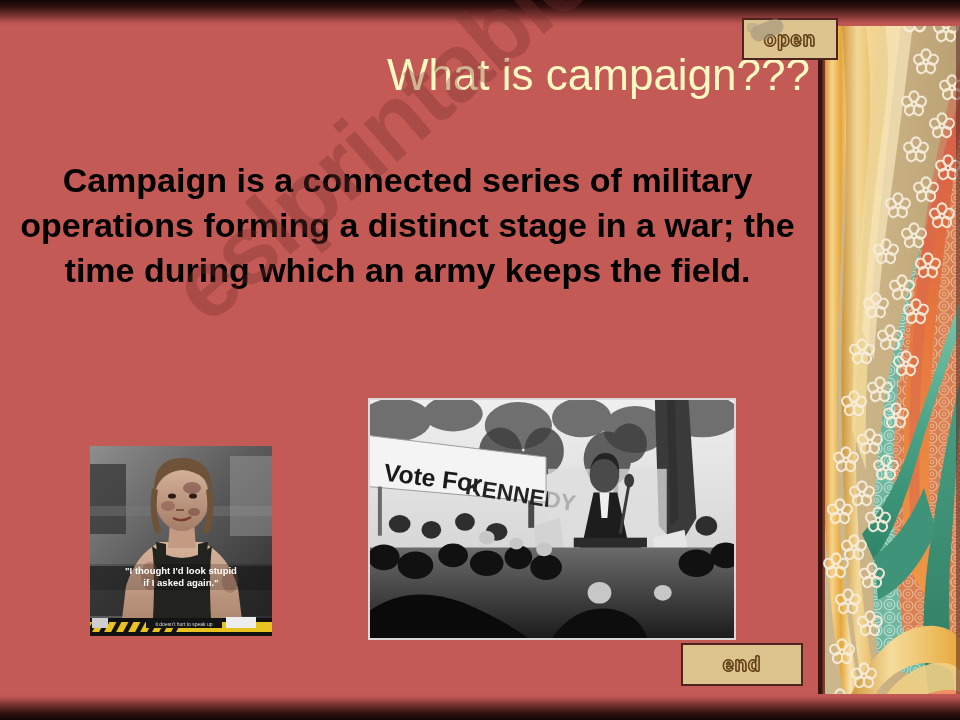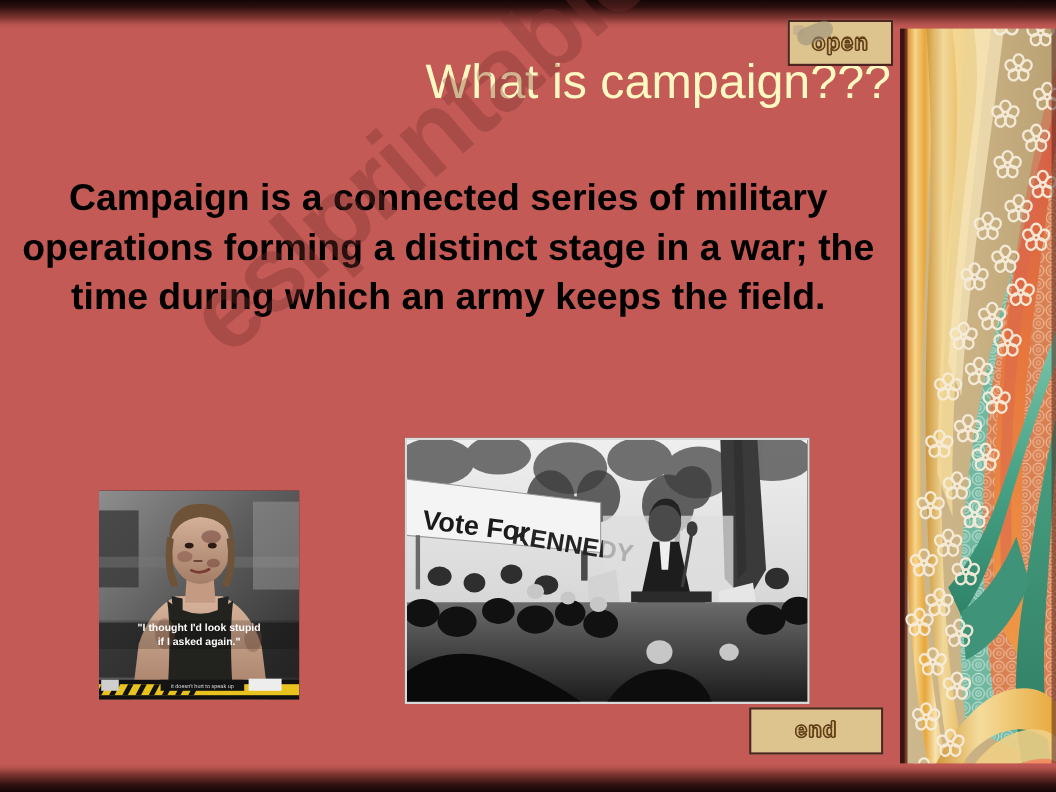--- a/index.html
+++ b/index.html
@@ -108,21 +108,21 @@
     font-size: 20px;
     font-weight: bold;
     letter-spacing: 1px;
     color: #d6b87a;
     -webkit-text-stroke: 1px #5a3a16;
     text-shadow:
        1px 0 0 #6b4a22, -1px 0 0 #6b4a22,
        0 1px 0 #6b4a22, 0 -1px 0 #6b4a22;
   }
   .btn-open {
-    left: 716px; top: 18px;
+    left: 742px; top: 18px;
     width: 92px; height: 38px;
   }
   .btn-end {
     left: 681px; top: 643px;
     width: 118px; height: 39px;
   }
   
   .btn-smudge {
     position: absolute;
     left: 6px; top: 2px;

